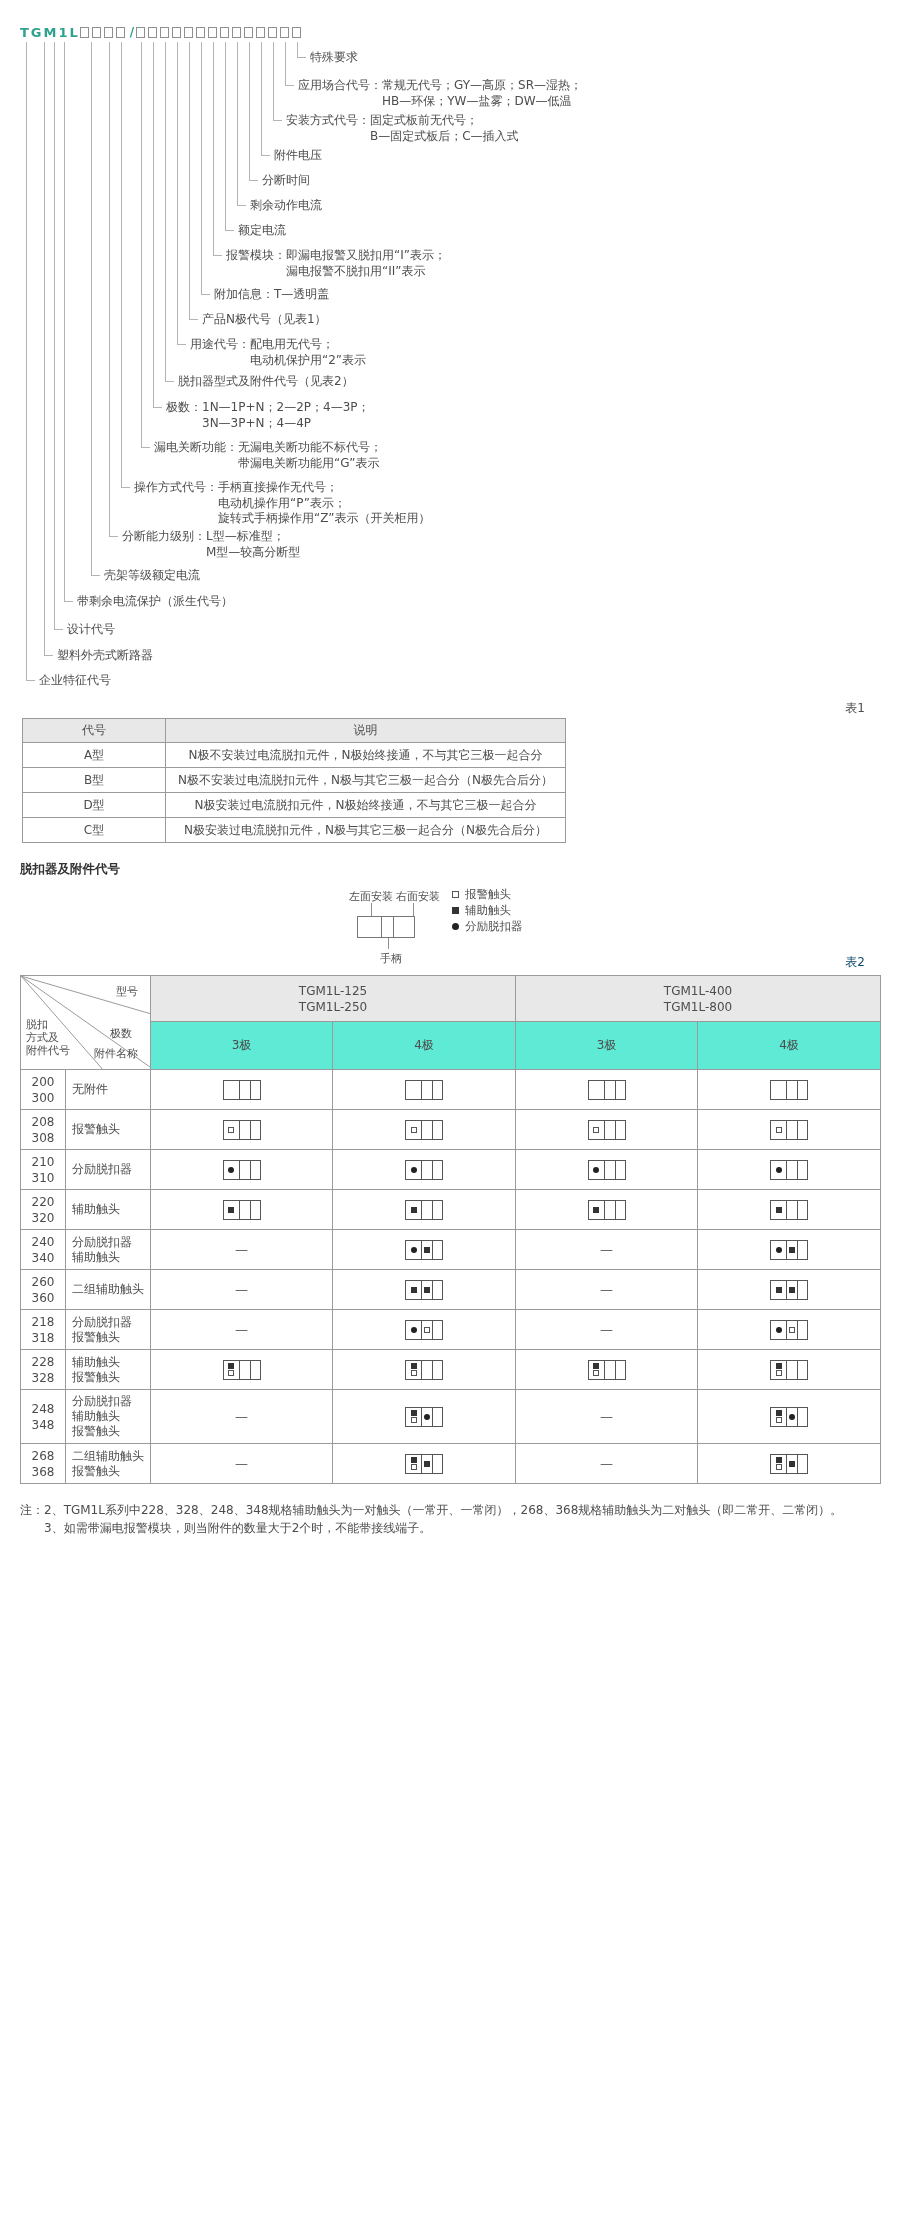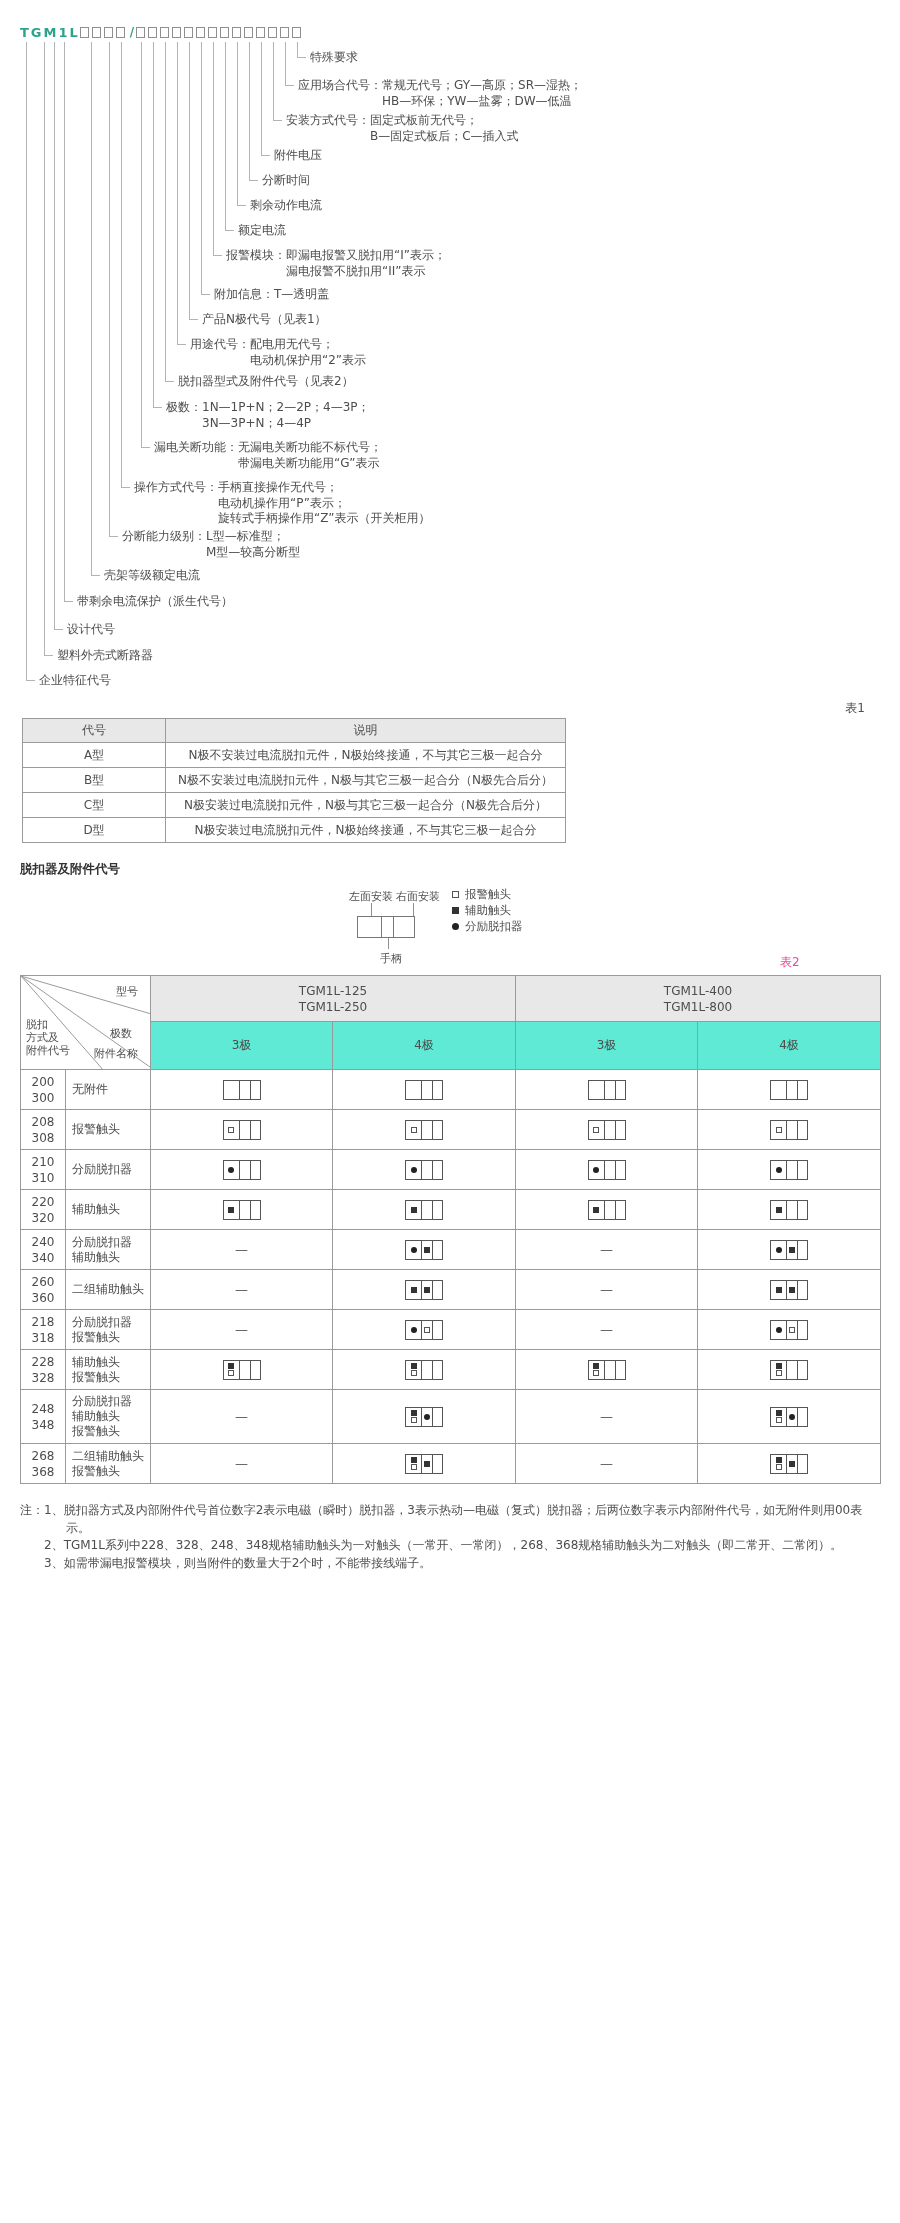--- a/index.html
+++ b/index.html
@@ -38,21 +38,21 @@
   .legend { position:absolute; left:452px; top:886px; font-size:11.5px; color:#4d4d4d; }
   .legend-item { display:flex; align-items:center; height:16px; }
   .legend-item .mark { margin-right:6px; }
 
   .mark { display:inline-block; flex:0 0 auto; }
   .mark.open { width:7px; height:7px; border:1px solid #555; background:#fff; }
   .mark.filled { width:7px; height:7px; background:#333; }
   .mark.dot { width:7px; height:7px; background:#222; border-radius:50%; }
 
   
-  .t2-caption { position:absolute; left:780px; top:954px; width:85px; font-size:12px; color:#ec4899; }
+  .t2-caption { position:absolute; left:780px; top:954px; width:85px; text-align:right; font-size:12px; color:#0c4a6e; }
   .t2 { position:absolute; left:20px; top:975px; width:860px; border-collapse:collapse; table-layout:fixed; font-size:12px; color:#4d4d4d; }
   .t2 td { border:1px solid #9a9a9a; text-align:center; vertical-align:middle; background:#fff; }
   .t2 .model-cell { background:#e8e8e8; height:46px; line-height:16px; }
   .t2 .pole-cell { background:#5eead4; height:48px; }
   .t2 .corner-cell { position:relative; padding:0; background:#fff; }
   .t2 .corner-cell svg { position:absolute; left:0; top:0; width:100%; height:100%; }
   .ch-model { position:absolute; right:12px; top:8px; font-size:11px; }
   .ch-poles { position:absolute; right:18px; top:50px; font-size:11px; }
   .ch-acc { position:absolute; right:12px; top:70px; font-size:11px; }
   .ch-left { position:absolute; left:5px; top:42px; font-size:11px; line-height:13px; text-align:left; }
@@ -214,26 +214,26 @@
     <tbody id="t1-body">
         <tr>
           <td>A型</td>
           <td>N极不安装过电流脱扣元件，N极始终接通，不与其它三极一起合分</td>
         </tr>
         <tr>
           <td>B型</td>
           <td>N极不安装过电流脱扣元件，N极与其它三极一起合分（N极先合后分）</td>
         </tr>
         <tr>
+          <td>D型</td>
+          <td>N极安装过电流脱扣元件，N极始终接通，不与其它三极一起合分</td>
+        </tr>
+        <tr>
           <td>C型</td>
           <td>N极安装过电流脱扣元件，N极与其它三极一起合分（N极先合后分）</td>
-        </tr>
-        <tr>
-          <td>D型</td>
-          <td>N极安装过电流脱扣元件，N极始终接通，不与其它三极一起合分</td>
         </tr>
       </tbody>
   </table>
 
   <div class="acc-heading">脱扣器及附件代号</div>
 
   <div class="diag-label" style="left:349px;top:889px;">左面安装</div>
   <div class="diag-label" style="left:396px;top:889px;">右面安装</div>
   <div class="vline" style="left:371px;top:903px;height:13px;"></div>
   <div class="vline" style="left:413px;top:903px;height:13px;"></div>
@@ -639,19 +639,18 @@
               </span>
               <span class="comp c2"></span>
             </span></td>
         </tr>
       </tbody>
   </table>
 
   <div class="notes">
     <span class="notes-prefix">注：</span>
     <div class="note-items" id="note-items">
-        <div class="note-item">1、脱扣器方式及内部附件代号首位数字2表示电磁（瞬时）脱扣器，3表示热动—电磁（复式）脱扣器；后两位数字表示内部附件代号，如无附件则用00表示。</div>
         <div class="note-item">2、TGM1L系列中228、328、248、348规格辅助触头为一对触头（一常开、一常闭），268、368规格辅助触头为二对触头（即二常开、二常闭）。</div>
         <div class="note-item">3、如需带漏电报警模块，则当附件的数量大于2个时，不能带接线端子。</div>
       </div>
   </div>
 
 </div>
 
 </body></html>

